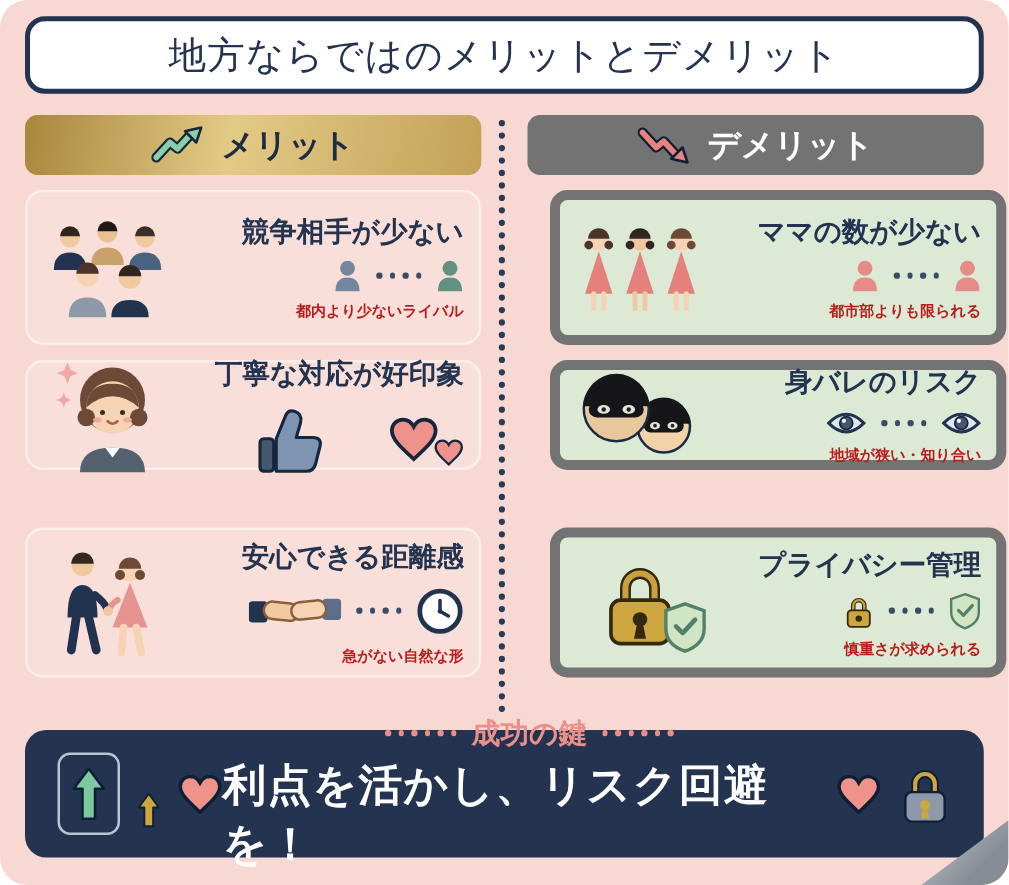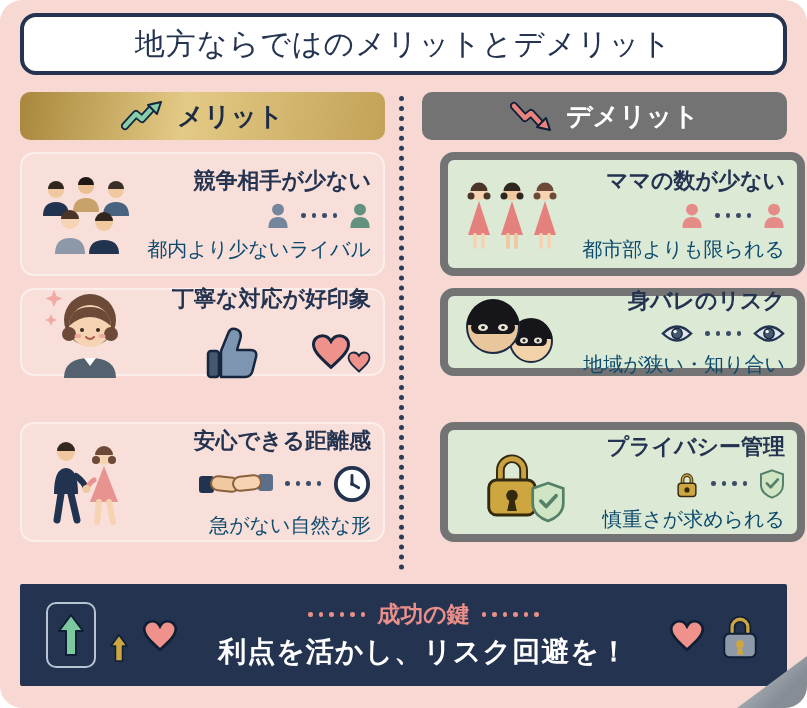--- a/index.html
+++ b/index.html
@@ -32,42 +32,42 @@
     display:flex;align-items:center;padding:8px 12px;gap:6px;
   }
   .card.pink{left:20px;background:#f9dfda;border:2px solid #fceeeb;}
   .card.green{left:422px;background:#dcead5;border:8px solid #737373;margin-left:18px;}
   .row1{top:152px;height:124px;}
   .row2{top:288px;height:88px;}
   .row3{top:422px;height:120px;}
   .card-icon{flex:0 0 auto;width:104px;display:flex;align-items:center;justify-content:center;}
   .card-body{flex:1;display:flex;flex-direction:column;align-items:flex-end;justify-content:center;gap:7px;}
   .card-title{font-size:22px;font-weight:700;color:#233350;white-space:nowrap;}
-  .card-sub{font-size:20px;font-weight:400;color:#0c4a6e;white-space:nowrap;}
+  .card-sub{font-size:12px;font-weight:700;color:#b91c1c;white-space:nowrap;}
   .mid-row{display:flex;align-items:center;gap:12px;}
   .spread{display:flex;align-items:center;gap:44px;margin-top:4px;}
   
   .dots{display:flex;gap:6px;align-items:center;}
   .dots i{width:4.5px;height:4.5px;border-radius:50%;background:#3b4c68;display:block;}
   .dots.pinkdots i{background:#ea8f89;}
   
   .c-gray{color:#74869e;} .c-teal{color:#639180;} .c-pink{color:#e58b88;}
   .hearts{position:relative;display:flex;align-items:flex-start;}
   .hearts .small-heart{margin-top:18px;margin-left:-4px;}
   
   .footer{
-    position:absolute;left:20px;top:584px;width:767px;height:102px;border-radius:2px;
+    position:absolute;left:20px;top:584px;width:767px;height:102px;border-radius:17px;
     background:#233350;display:flex;align-items:center;justify-content:space-between;
     padding:0 26px;box-sizing:border-box;
   }
   .footer-side{display:flex;align-items:center;gap:14px;}
   .arrow-box{width:46px;height:62px;border:2.5px solid #b9c3d4;border-radius:10px;display:flex;align-items:center;justify-content:center;}
   .footer-center{flex:1;display:flex;flex-direction:column;align-items:center;gap:3px;}
   .footer-label-row{display:flex;align-items:center;gap:12px;font-size:23px;font-weight:700;color:#ea8f89;}
-  .footer-msg{font-size:28px;font-weight:700;color:#ffffff;letter-spacing:1px;}
+  .footer-msg{font-size:35px;font-weight:700;color:#ffffff;letter-spacing:1px;}
   .gold-arrow{align-self:flex-end;margin-bottom:6px;}
   
   .page-curl{
     position:absolute;right:0;bottom:0;width:70px;height:52px;
     background:linear-gradient(135deg,#c3c9d0 0%,#868d95 70%);
     clip-path:polygon(100% 0,100% 100%,0 100%);
   }
   svg{display:block;}
 </style>
 </head>

